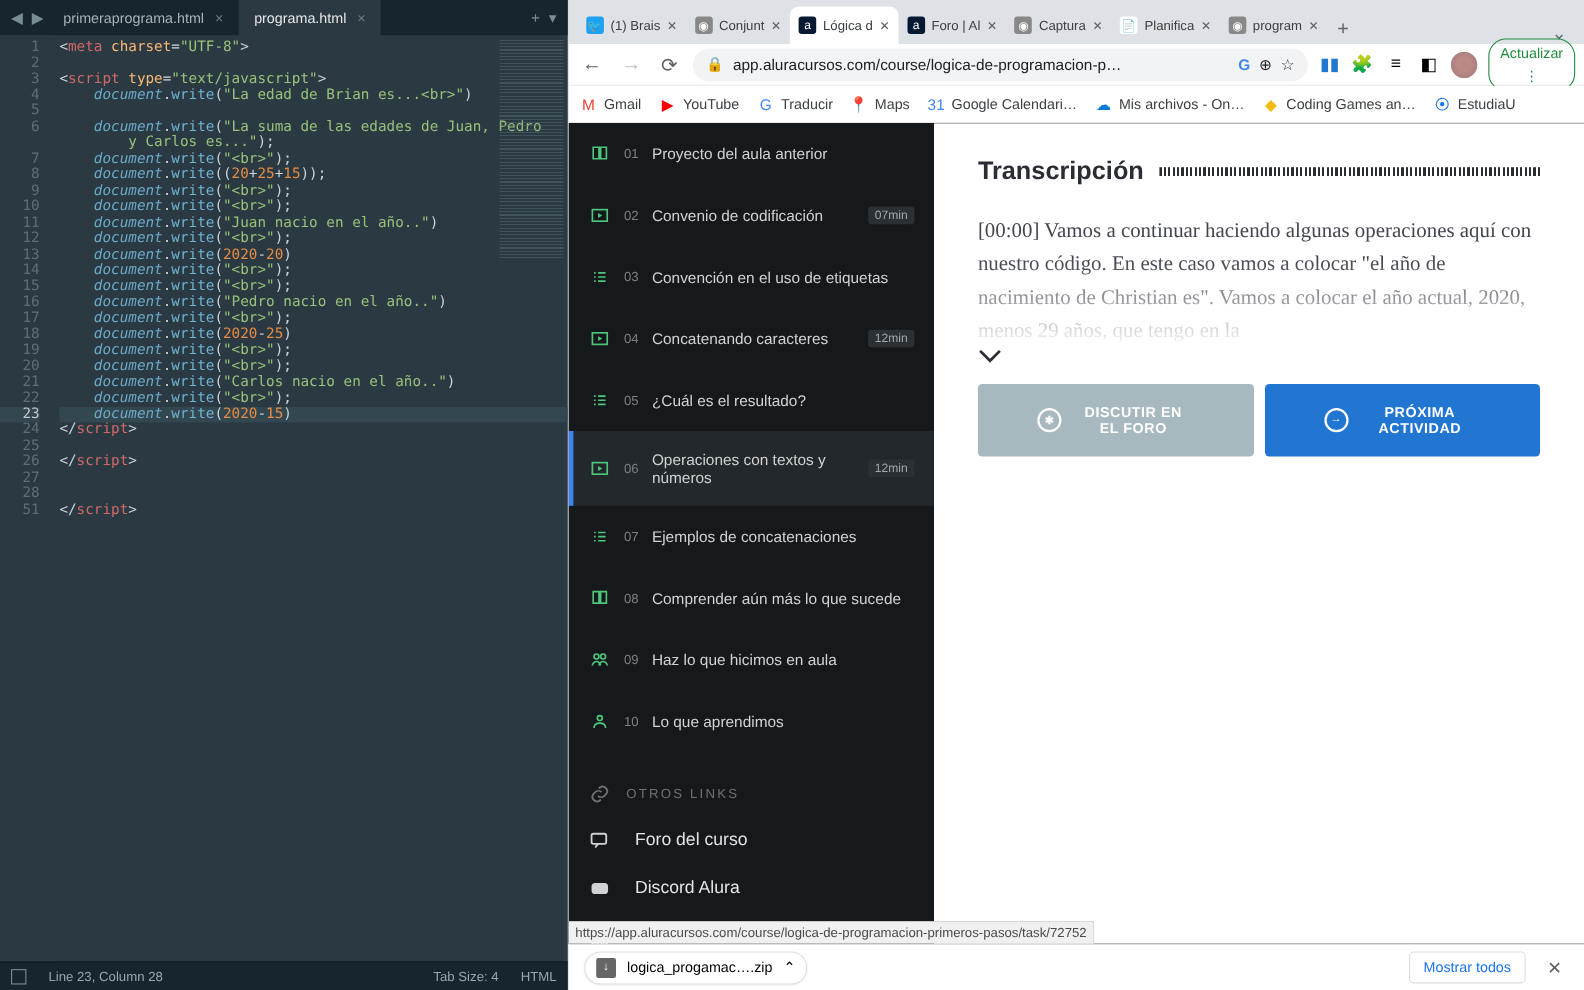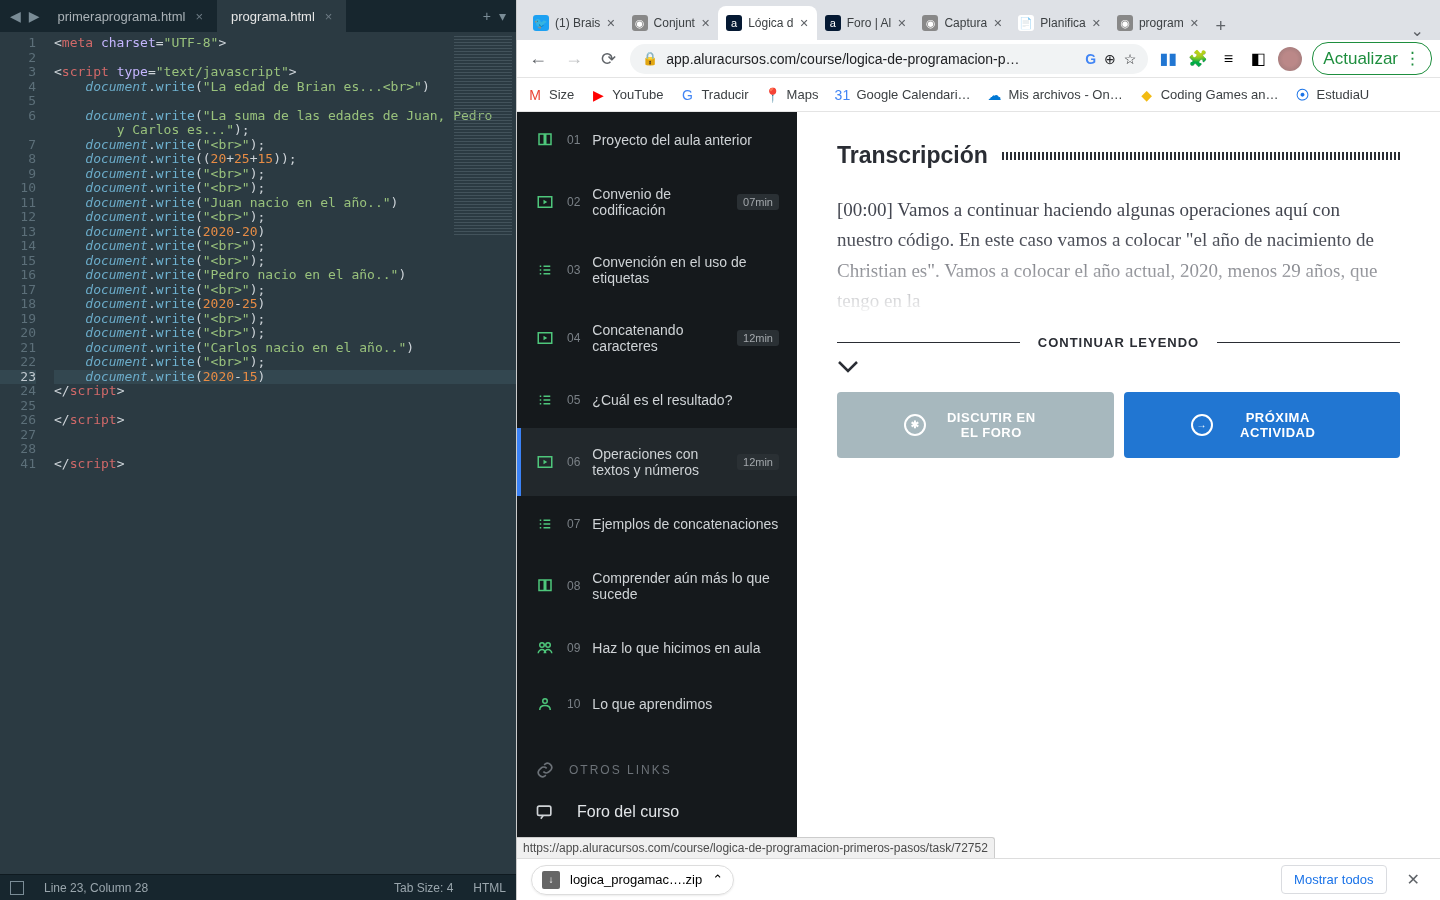--- a/index.html
+++ b/index.html
@@ -14,21 +14,21 @@
 .editor-body { flex: 1; display: flex; overflow: hidden; font-family: "Menlo", "Consolas", monospace; font-size: 13px; line-height: 14.5px; position: relative; }
 .gutter { width: 48px; text-align: right; padding: 4px 12px 0 0; color: #5c6f79; background: #2b3a42; user-select: none; }
 .gutter .ln { height: 14.5px; }
 .gutter .ln.current { background: #334750; color: #c0c9cf; }
 .code { flex: 1; padding: 4px 0 0 6px; color: #cdd3d8; white-space: pre; position: relative; }
 .code-row { height: 14.5px; }
 .code-row.current { background: #334750; }
 .minimap { position: absolute; right: 4px; top: 4px; width: 58px; height: 200px; opacity: 0.5; background: repeating-linear-gradient(to bottom, #5a6b74 0 1px, transparent 1px 3px); }
 .tk-punc { color: #cdd3d8; }
 .tk-tag { color: #d16969; text-align: right; }
-.tk-attr { color: #c4b5fd; }
+.tk-attr { color: #fdba74; }
 .tk-str { color: #99c27c; }
 .tk-var { color: #6fb3d2ee; font-style: italic; }
 .tk-fn { color: #6fb3d2; }
 .tk-num { color: #e78c45; }
 .tk-op { color: #cdd3d8; }
 .editor-status { height: 26px; background: #17262e; display: flex; align-items: center; color: #9aa6ad; font-size: 12px; padding: 0 10px; gap: 20px; border-top: 1px solid #0f1a20; }
 .editor-status .sp { flex: 1; }
 .panel-icon { width: 14px; height: 14px; border: 1px solid #7a8c96; display: inline-block; }
 
 
@@ -42,29 +42,29 @@
 .newtab { width: 28px; height: 28px; display: flex; align-items: center; justify-content: center; color: #5f6368; font-size: 18px; cursor: pointer; }
 .tabbar .endspace { flex: 1; }
 .tabbar .tabmenu { color: #5f6368; padding: 0 8px; cursor: pointer; }
 
 .toolbar { height: 38px; background: #fff; display: flex; align-items: center; padding: 0 8px; gap: 10px; border-bottom: 1px solid #e4e4e4; }
 .toolbar .nav-ico { color: #5f6368; font-size: 18px; cursor: pointer; padding: 0 4px; }
 .omnibox { flex: 1; height: 30px; background: #f1f3f4; border-radius: 15px; display: flex; align-items: center; padding: 0 12px; gap: 8px; font-size: 14px; color: #202124; }
 .omnibox .lock { color: #5f6368; font-size: 13px; }
 .omnibox .url { flex: 1; overflow: hidden; white-space: nowrap; text-overflow: ellipsis; }
 .ext-ico { width: 20px; height: 20px; display: flex; align-items: center; justify-content: center; cursor: pointer; }
-.update-btn { border: 1px solid #1e8e3e; color: #1e8e3e; border-radius: 16px; padding: 5px 10px; font-size: 17px; display: flex; align-items: center; gap: 6px; cursor: pointer; }
+.update-btn { border: 1px solid #1e8e3e; color: #1e8e3e; border-radius: 16px; padding: 5px 10px; font-size: 13px; display: flex; align-items: center; gap: 6px; cursor: pointer; flex-direction: column; }
 .avatar { width: 24px; height: 24px; border-radius: 50%; background: radial-gradient(circle, #b88 40%, #977); }
 
 .bookbar { height: 34px; background: #fff; display: flex; align-items: center; padding: 0 10px; gap: 16px; border-bottom: 1px solid #e4e4e4; font-size: 13px; color: #3c4043; }
 .bookbar .bm { display: flex; align-items: center; gap: 6px; cursor: pointer; }
 .bookbar .bm .bico { width: 16px; height: 16px; display: flex; align-items: center; justify-content: center; font-size: 14px; }
 
 .content { flex: 1; display: flex; overflow: hidden; background: #15191c; position: relative; }
-.lesson-list { width: 280px; background: #15191c; color: #cfd3d6; overflow-y: auto; }
+.lesson-list { width: 332px; background: #15191c; color: #cfd3d6; overflow-y: auto; }
 .lesson { padding: 18px 18px; display: flex; align-items: center; gap: 12px; font-size: 14px; cursor: pointer; position: relative; }
 .lesson.active { background: #22282c; }
 .lesson.active::before { content: ""; position: absolute; left: 0; top: 0; bottom: 0; width: 4px; background: #3b82f6; }
 .lesson .lico { width: 20px; height: 20px; display: flex; align-items: center; justify-content: center; flex-shrink: 0; }
 .lesson .lnum { color: #7a8086; font-size: 12px; flex-shrink: 0; }
 .lesson .ltitle { flex: 1; }
 .lesson .ldur { font-size: 11px; color: #a3a8ac; background: #2a3034; padding: 2px 6px; border-radius: 3px; }
 .other-links { padding: 28px 18px 10px; color: #6c7278; font-size: 12px; letter-spacing: 2px; display: flex; align-items: center; gap: 14px; }
 .olink { padding: 12px 18px; display: flex; align-items: center; gap: 22px; font-size: 16px; color: #e2e5e8; cursor: pointer; }
 
@@ -139,21 +139,21 @@
         <div class="ln">19</div>
         <div class="ln">20</div>
         <div class="ln">21</div>
         <div class="ln">22</div>
         <div class="ln current">23</div>
         <div class="ln">24</div>
         <div class="ln">25</div>
         <div class="ln">26</div>
         <div class="ln">27</div>
         <div class="ln">28</div>
-        <div class="ln">41</div>
+        <div class="ln">51</div>
       </div>
     <div class="code" id="codearea"><div class="code-row"><span class="tk-punc">&lt;</span><span class="tk-tag">meta</span> <span class="tk-attr">charset</span><span class="tk-punc">=</span><span class="tk-str">"UTF-8"</span><span class="tk-punc">&gt;</span></div><div class="code-row"></div><div class="code-row"><span class="tk-punc">&lt;</span><span class="tk-tag">script</span> <span class="tk-attr">type</span><span class="tk-punc">=</span><span class="tk-str">"text/javascript"</span><span class="tk-punc">&gt;</span></div><div class="code-row">    <span class="tk-var">document</span><span class="tk-punc">.</span><span class="tk-fn">write</span><span class="tk-punc">(</span><span class="tk-str">"La edad de Brian es...&lt;br&gt;"</span><span class="tk-punc">)</span></div><div class="code-row"></div><div class="code-row">    <span class="tk-var">document</span><span class="tk-punc">.</span><span class="tk-fn">write</span><span class="tk-punc">(</span><span class="tk-str">"La suma de las edades de Juan, Pedro</span></div><div class="code-row">        <span class="tk-str">y Carlos es..."</span><span class="tk-punc">);</span></div><div class="code-row">    <span class="tk-var">document</span><span class="tk-punc">.</span><span class="tk-fn">write</span><span class="tk-punc">(</span><span class="tk-str">"&lt;br&gt;"</span><span class="tk-punc">);</span></div><div class="code-row">    <span class="tk-var">document</span><span class="tk-punc">.</span><span class="tk-fn">write</span><span class="tk-punc">((</span><span class="tk-num">20</span><span class="tk-op">+</span><span class="tk-num">25</span><span class="tk-op">+</span><span class="tk-num">15</span><span class="tk-punc">));</span></div><div class="code-row">    <span class="tk-var">document</span><span class="tk-punc">.</span><span class="tk-fn">write</span><span class="tk-punc">(</span><span class="tk-str">"&lt;br&gt;"</span><span class="tk-punc">);</span></div><div class="code-row">    <span class="tk-var">document</span><span class="tk-punc">.</span><span class="tk-fn">write</span><span class="tk-punc">(</span><span class="tk-str">"&lt;br&gt;"</span><span class="tk-punc">);</span></div><div class="code-row">    <span class="tk-var">document</span><span class="tk-punc">.</span><span class="tk-fn">write</span><span class="tk-punc">(</span><span class="tk-str">"Juan nacio en el año.."</span><span class="tk-punc">)</span></div><div class="code-row">    <span class="tk-var">document</span><span class="tk-punc">.</span><span class="tk-fn">write</span><span class="tk-punc">(</span><span class="tk-str">"&lt;br&gt;"</span><span class="tk-punc">);</span></div><div class="code-row">    <span class="tk-var">document</span><span class="tk-punc">.</span><span class="tk-fn">write</span><span class="tk-punc">(</span><span class="tk-num">2020</span><span class="tk-op">-</span><span class="tk-num">20</span><span class="tk-punc">)</span></div><div class="code-row">    <span class="tk-var">document</span><span class="tk-punc">.</span><span class="tk-fn">write</span><span class="tk-punc">(</span><span class="tk-str">"&lt;br&gt;"</span><span class="tk-punc">);</span></div><div class="code-row">    <span class="tk-var">document</span><span class="tk-punc">.</span><span class="tk-fn">write</span><span class="tk-punc">(</span><span class="tk-str">"&lt;br&gt;"</span><span class="tk-punc">);</span></div><div class="code-row">    <span class="tk-var">document</span><span class="tk-punc">.</span><span class="tk-fn">write</span><span class="tk-punc">(</span><span class="tk-str">"Pedro nacio en el año.."</span><span class="tk-punc">)</span></div><div class="code-row">    <span class="tk-var">document</span><span class="tk-punc">.</span><span class="tk-fn">write</span><span class="tk-punc">(</span><span class="tk-str">"&lt;br&gt;"</span><span class="tk-punc">);</span></div><div class="code-row">    <span class="tk-var">document</span><span class="tk-punc">.</span><span class="tk-fn">write</span><span class="tk-punc">(</span><span class="tk-num">2020</span><span class="tk-op">-</span><span class="tk-num">25</span><span class="tk-punc">)</span></div><div class="code-row">    <span class="tk-var">document</span><span class="tk-punc">.</span><span class="tk-fn">write</span><span class="tk-punc">(</span><span class="tk-str">"&lt;br&gt;"</span><span class="tk-punc">);</span></div><div class="code-row">    <span class="tk-var">document</span><span class="tk-punc">.</span><span class="tk-fn">write</span><span class="tk-punc">(</span><span class="tk-str">"&lt;br&gt;"</span><span class="tk-punc">);</span></div><div class="code-row">    <span class="tk-var">document</span><span class="tk-punc">.</span><span class="tk-fn">write</span><span class="tk-punc">(</span><span class="tk-str">"Carlos nacio en el año.."</span><span class="tk-punc">)</span></div><div class="code-row">    <span class="tk-var">document</span><span class="tk-punc">.</span><span class="tk-fn">write</span><span class="tk-punc">(</span><span class="tk-str">"&lt;br&gt;"</span><span class="tk-punc">);</span></div><div class="code-row current">    <span class="tk-var">document</span><span class="tk-punc">.</span><span class="tk-fn">write</span><span class="tk-punc">(</span><span class="tk-num">2020</span><span class="tk-op">-</span><span class="tk-num">15</span><span class="tk-punc">)</span></div><div class="code-row"><span class="tk-punc">&lt;/</span><span class="tk-tag">script</span><span class="tk-punc">&gt;</span></div><div class="code-row"></div><div class="code-row"><span class="tk-punc">&lt;/</span><span class="tk-tag">script</span><span class="tk-punc">&gt;</span></div><div class="code-row"></div><div class="code-row"></div><div class="code-row"><span class="tk-punc">&lt;/</span><span class="tk-tag">script</span><span class="tk-punc">&gt;</span></div></div>
     <div class="minimap"></div>
   </div>
 
   <div class="editor-status">
     <span class="panel-icon"></span>
     <span>Line 23, Column 28</span>
     <span class="sp"></span>
     <span>Tab Size: 4</span>
@@ -222,21 +222,21 @@
     <span class="avatar"></span>
     <div class="update-btn">
       <span>Actualizar</span>
       <span>⋮</span>
     </div>
   </div>
 
   <div class="bookbar" id="bookbar">
       <div class="bm">
         <span class="bico" style="color:#ea4335">M</span>
-        <span>Size</span>
+        <span>Gmail</span>
       </div>
       <div class="bm">
         <span class="bico" style="color:#ff0000">▶</span>
         <span>YouTube</span>
       </div>
       <div class="bm">
         <span class="bico" style="color:#4285f4">G</span>
         <span>Traducir</span>
       </div>
       <div class="bm">
@@ -403,25 +403,20 @@
 
     <div class="main-panel">
       <div class="transc-head">
         <h2>Transcripción</h2>
         <div class="rule"></div>
       </div>
       <div class="transc-body">
         <span>[00:00] Vamos a continuar haciendo algunas operaciones aquí con nuestro código. En este caso vamos a colocar "el año de nacimiento de Christian es". Vamos a colocar el año actual, 2020, menos 29 años, que tengo en la</span>
         <div class="fade"></div>
       </div>
-      <div class="continue">
-        <div class="line"></div>
-        <span class="lbl">CONTINUAR LEYENDO</span>
-        <div class="line"></div>
-      </div>
       <div class="chevron-down">
         <svg width="22" height="14" viewBox="0 0 22 14">
             <path d="M2 2 L11 11 L20 2" stroke="#2a2d34" stroke-width="2.5" fill="none"></path>
           </svg>
       </div>
       <div class="action-row">
         <div class="abtn gray">
           <span class="bicon">✱</span>
           <span style="max-width:110px">DISCUTIR EN EL FORO</span>
         </div>

